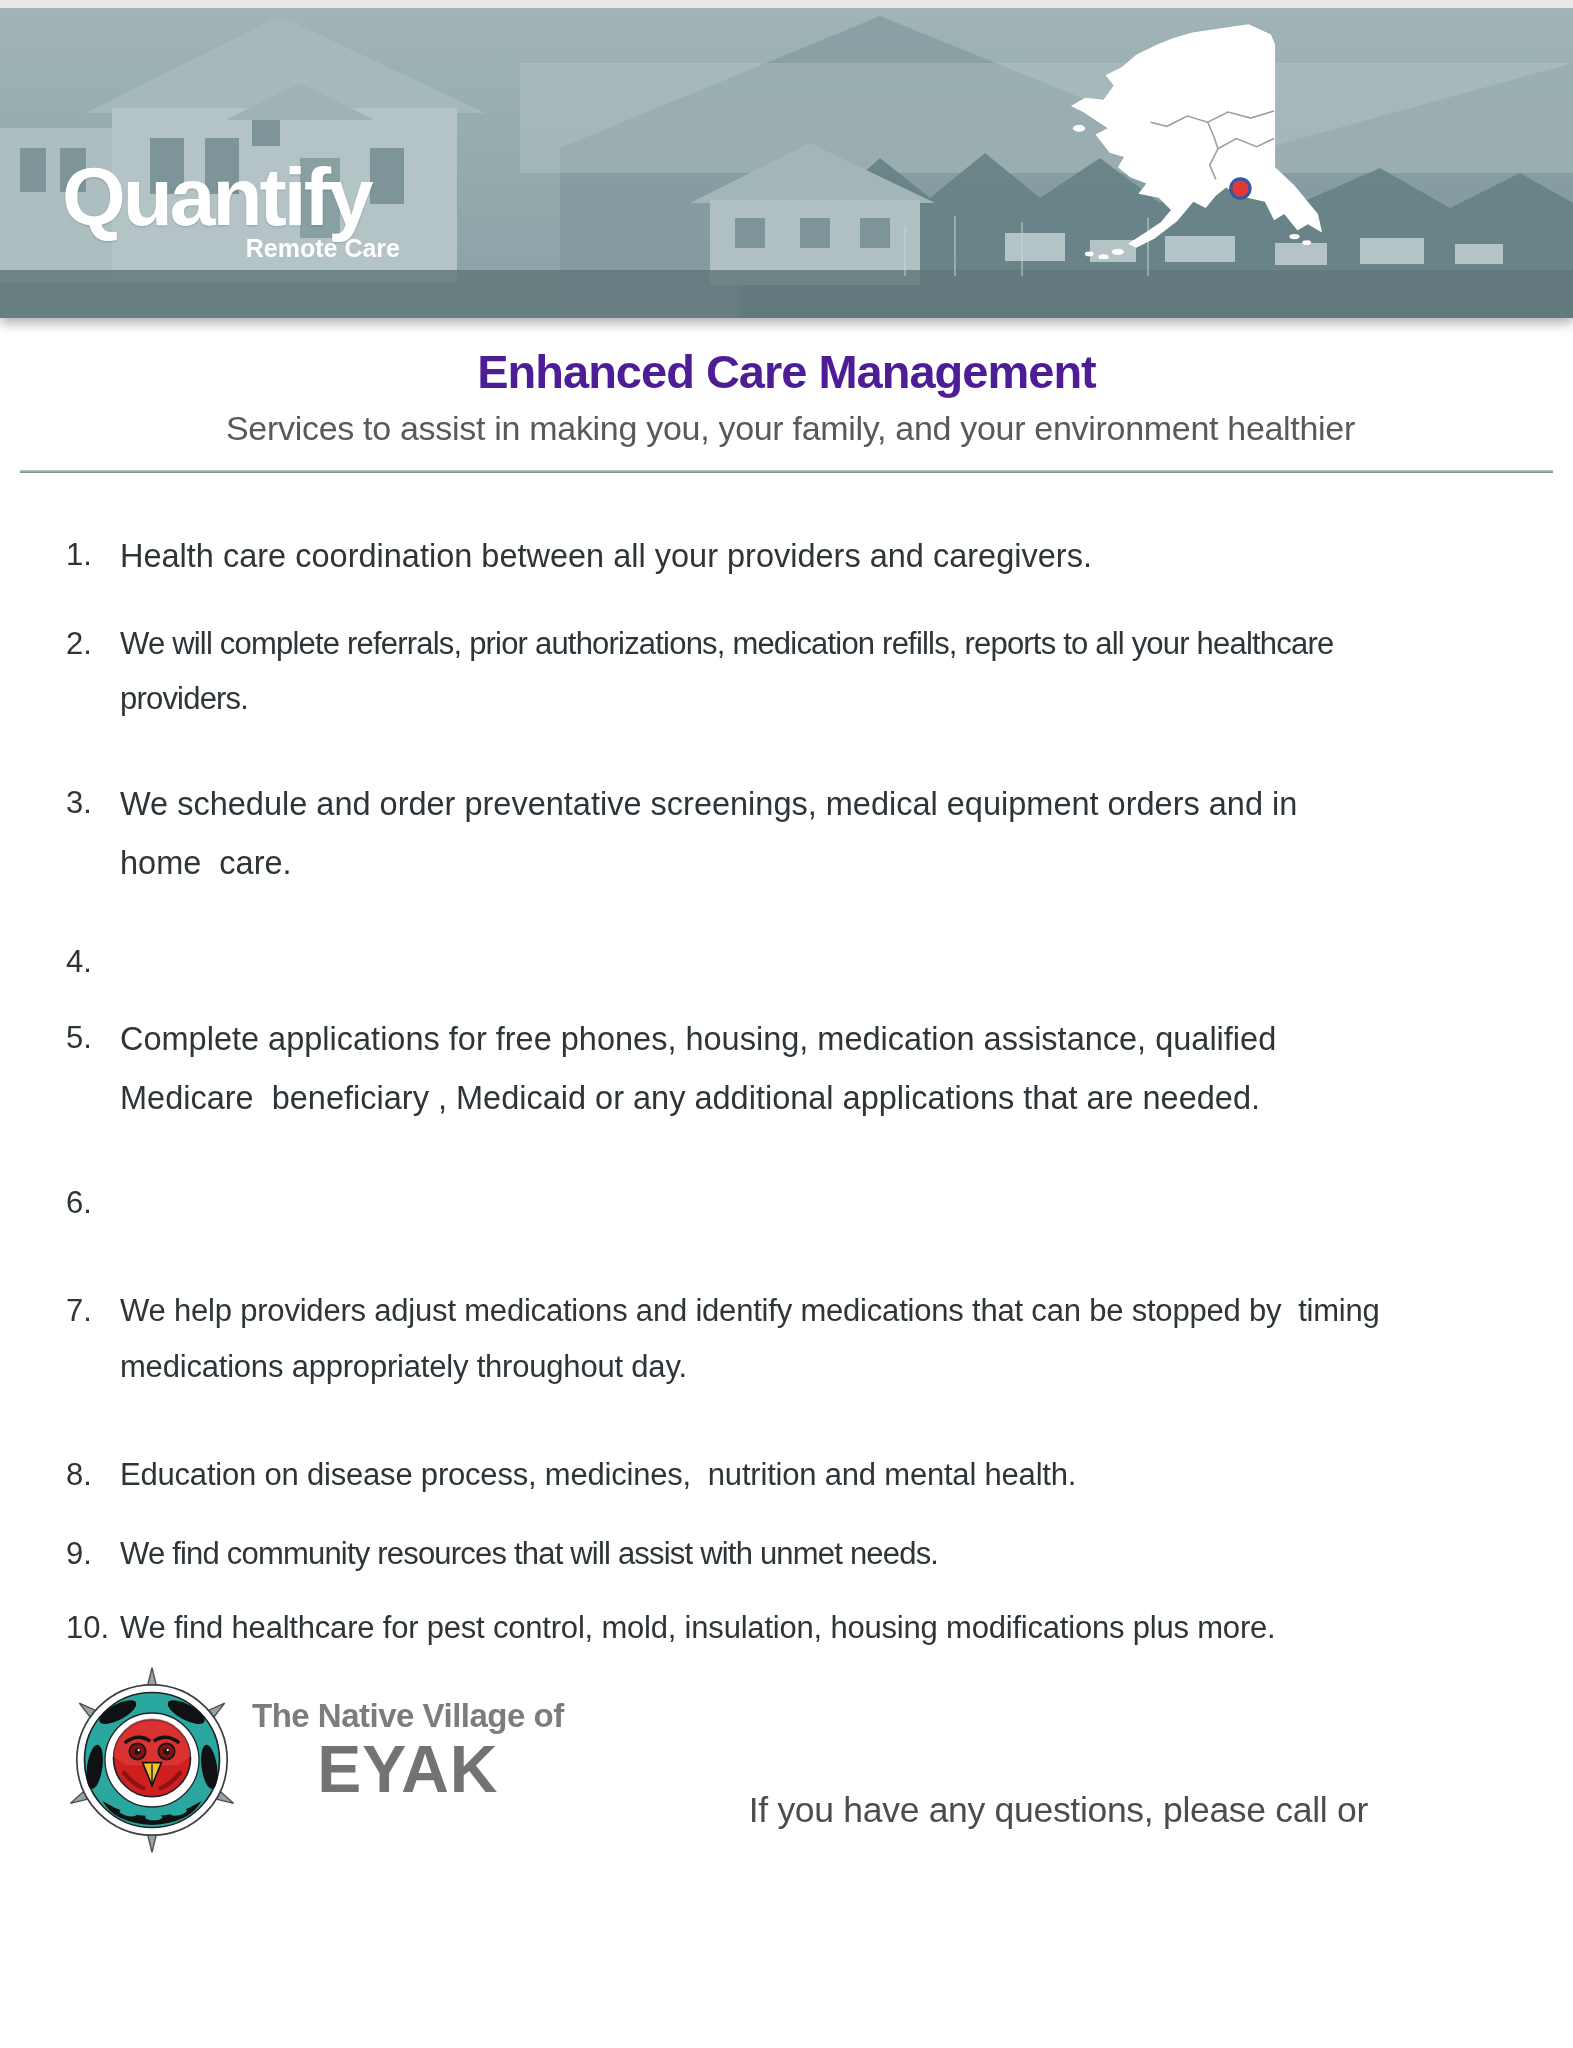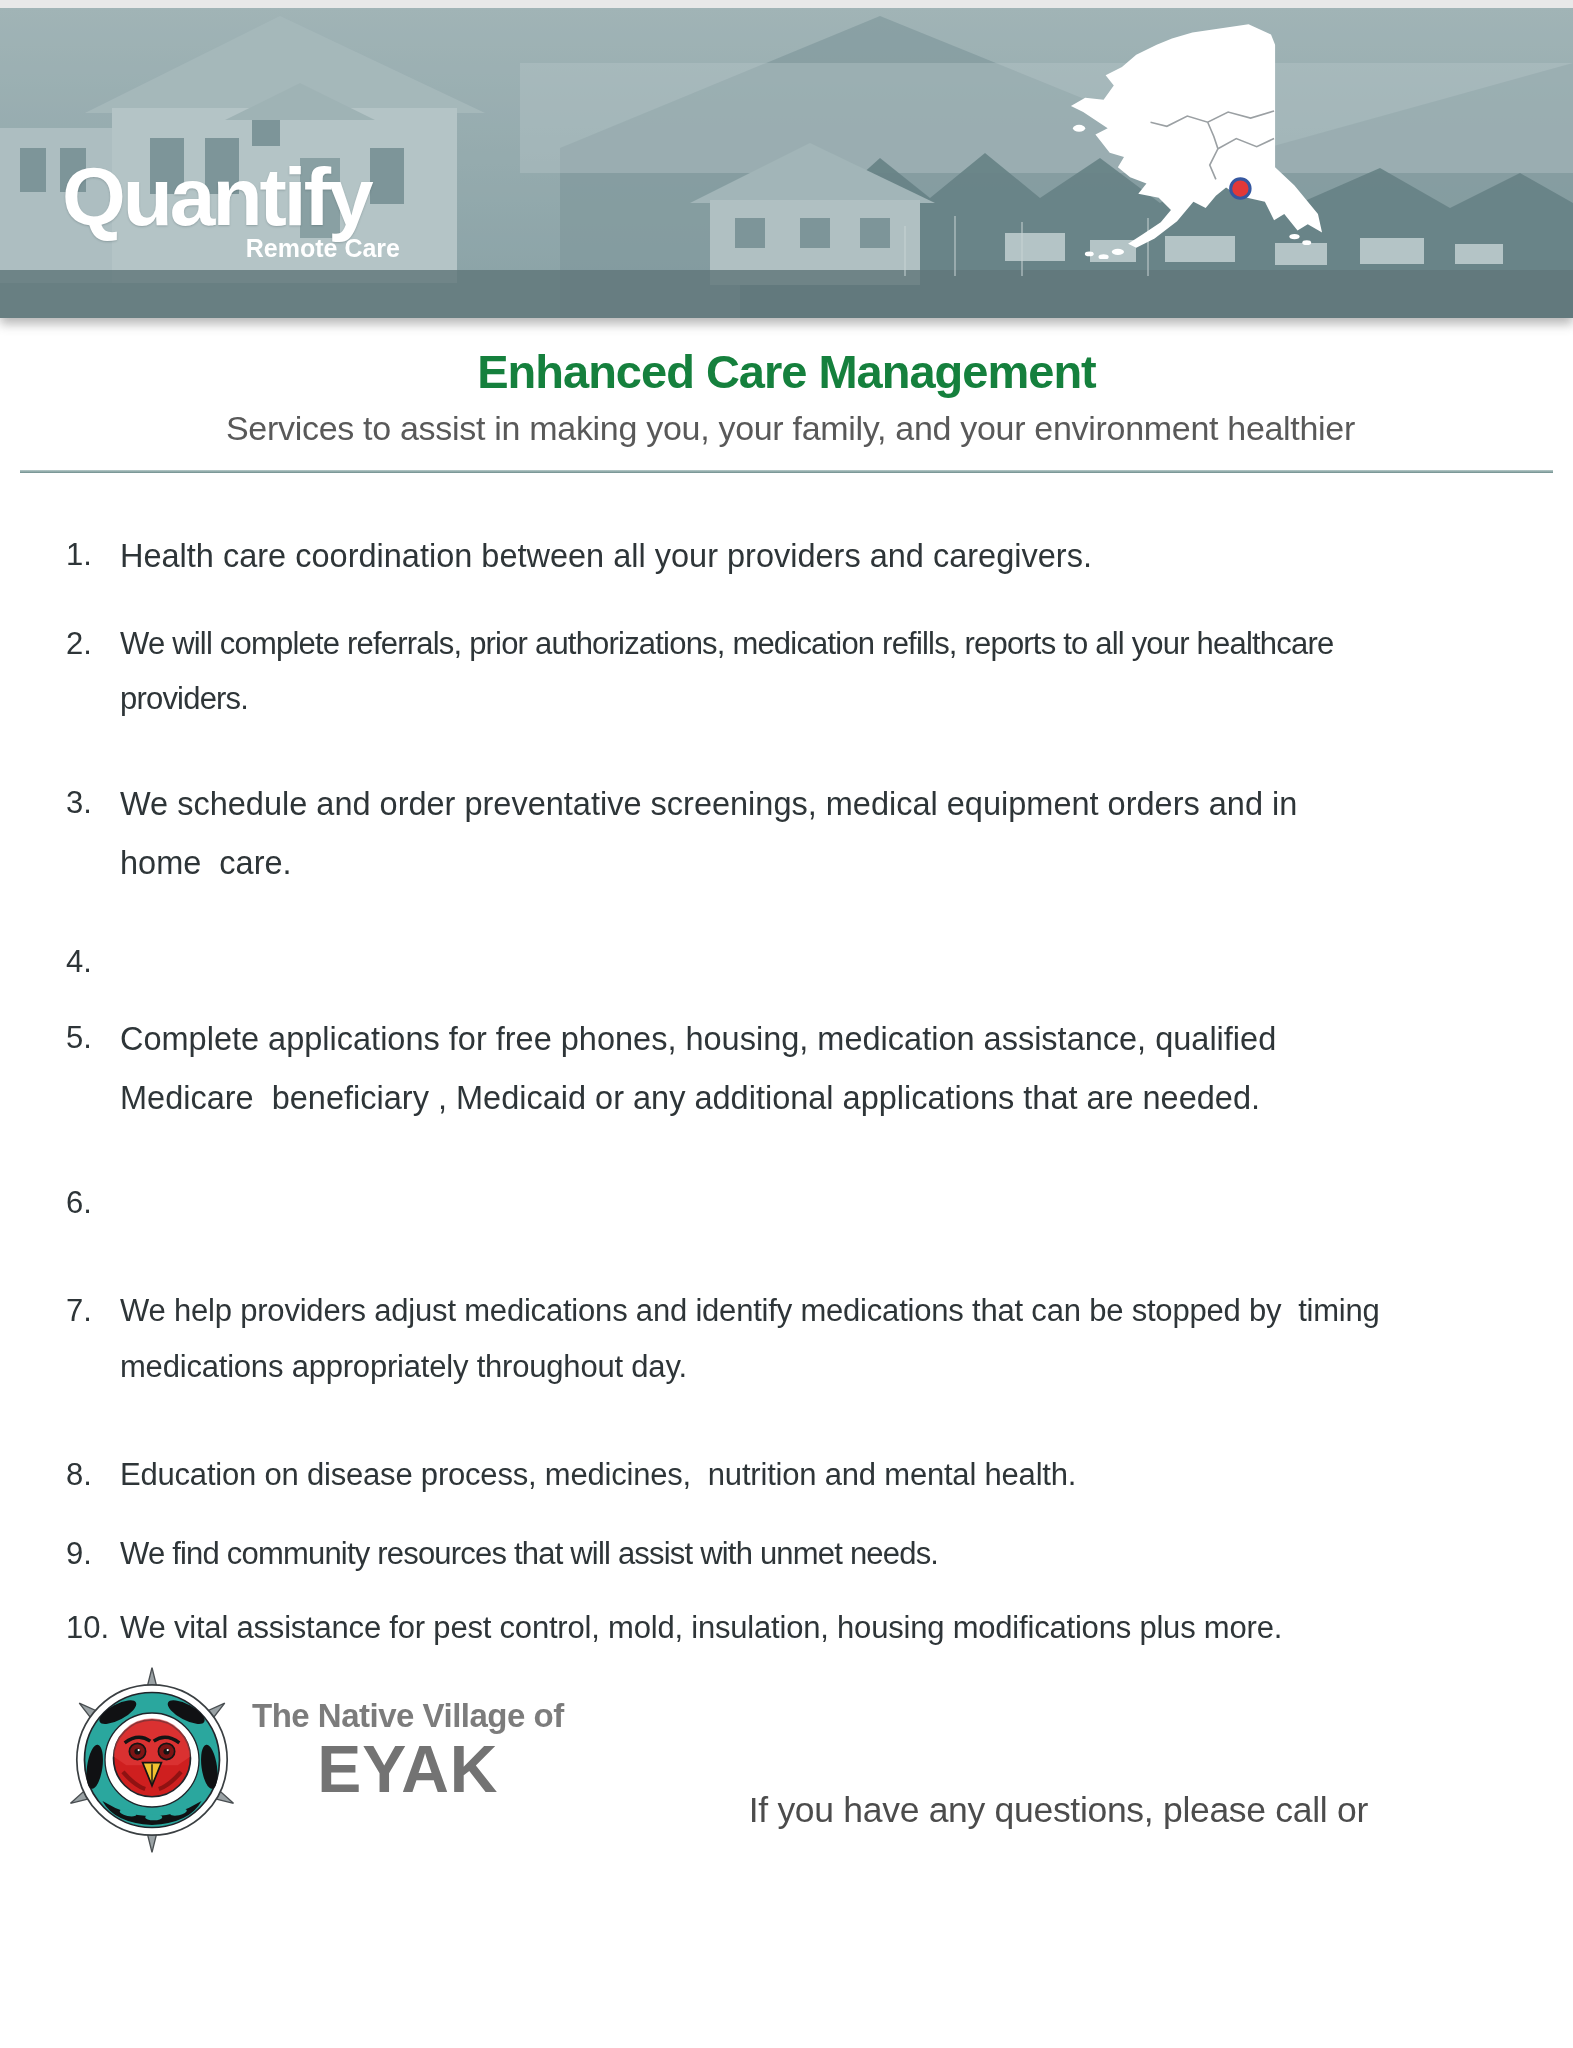--- a/index.html
+++ b/index.html
@@ -26,21 +26,21 @@
   }
   .brand-tagline{
     font-size:25px; font-weight:700; text-align:right; padding-right:34px;
     margin-top:-4px; letter-spacing:0;
   }
   .alaska{ position:absolute; left:1055px; top:6px; width:285px; height:245px; }
 
   
   .intro{ padding-top:26px; text-align:center; }
   .page-title{
-    font-size:47px; font-weight:700; color:#15803d; letter-spacing:-1px;
+    font-size:47px; font-weight:700; color:#4c1d95; letter-spacing:-1px;
   }
   .page-subtitle{
     font-size:34px; font-weight:400; color:#595959; margin-top:10px; letter-spacing:-0.3px;padding-left:8px;
   }
   .divider{
     height:3px; border:0; margin:22px 20px 0 20px;
     background:linear-gradient(#b9cccb,#6f8e8d);
   }
 
   
@@ -220,21 +220,21 @@
     <li>
       <span class="num">8.</span>
       <span class="txt">Education on disease process, medicines,  nutrition and mental health.</span>
     </li>
     <li class="condensed">
       <span class="num">9.</span>
       <span class="txt">We find community resources that will assist with unmet needs.</span>
     </li>
     <li class="lh-tight">
       <span class="num">10.</span>
-      <span class="txt">We vital assistance for pest control, mold, insulation, housing modifications plus more.</span>
+      <span class="txt">We find healthcare for pest control, mold, insulation, housing modifications plus more.</span>
     </li>
   </ol>
 
   <section class="bottom-row">
     <div class="org">
       <svg viewBox="-110 -112 220 224" aria-hidden="true">
 
         <g fill="#9aa2a5" stroke="#4a4f52" stroke-width="1.6">
           <polygon points="0,-108 7,-80 0,-62 -7,-80"></polygon>
           <polygon points="0,-108 7,-80 0,-62 -7,-80" transform="rotate(52)"></polygon>

